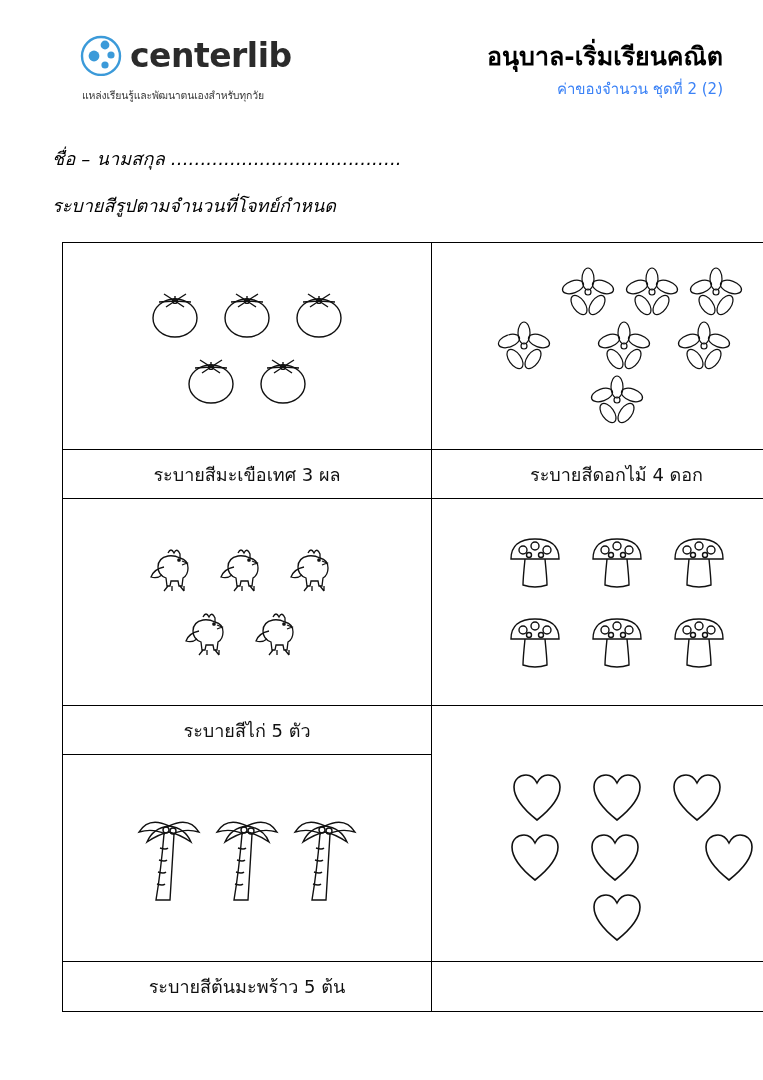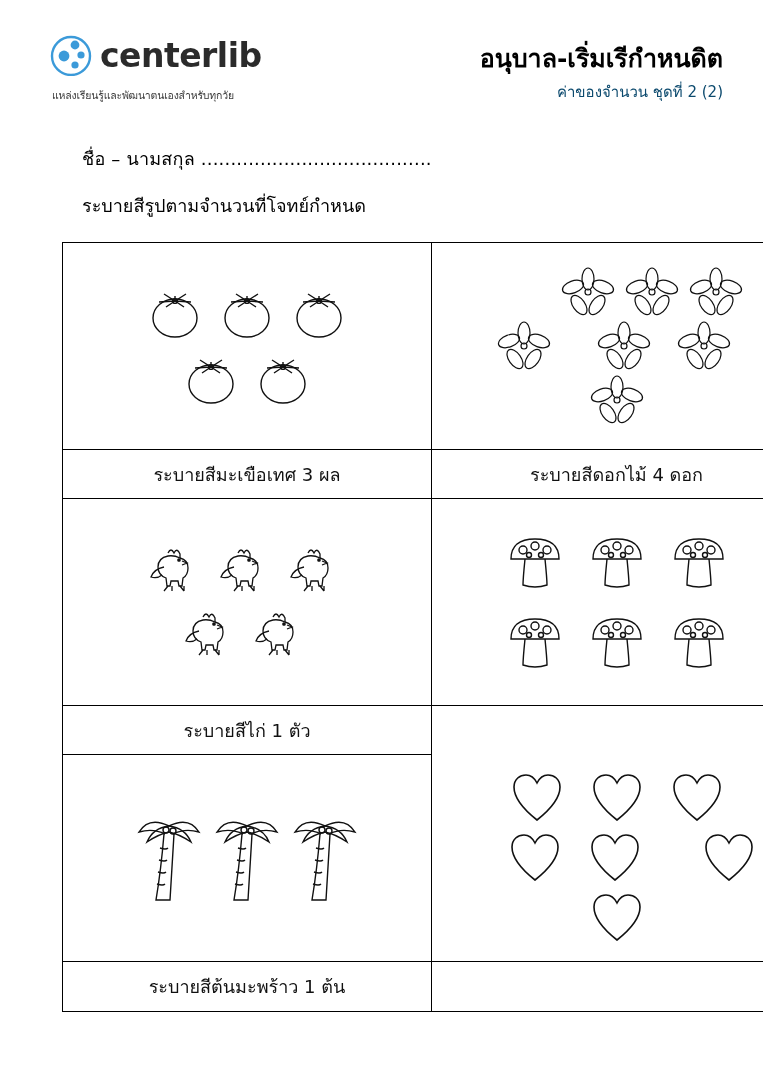--- a/index.html
+++ b/index.html
@@ -12,23 +12,23 @@
     height: 1080px;
     font-family: "DejaVu Sans", "Liberation Sans", sans-serif;
     color: #111;
     position: relative;
     overflow: hidden;
   }
 
   
   .header {
     display: flex;
-    align-items: flex-end;
+    align-items: center;
     justify-content: space-between;
-    padding: 34px 40px 0 50px;
+    padding: 34px 40px 0 80px;
   }
   .brand {
     display: flex;
     flex-direction: column;
     align-items: flex-start;
   }
   .brand-row {
     display: flex;
     align-items: center;
     gap: 8px;
@@ -58,27 +58,28 @@
     padding-top: 6px;
   }
   .doc-title {
     font-size: 25px;
     font-weight: bold;
     color: #000;
     line-height: 1.15;
   }
   .doc-subtitle {
     font-size: 15px;
-    color: #0c4a6e;
+    color: #3b82f6;
     margin-top: 6px;
   }
 
   
   .meta {
-    padding: 40px 40px 0 82px;
+    padding: 40px 40px 0 52px;
+    font-style: italic;
   }
   .name-line {
     font-size: 18px;
     color: #000;
     letter-spacing: 0.2px;
   }
   .instruction {
     font-size: 18px;
     color: #000;
     margin-top: 18px;
@@ -151,21 +152,21 @@
           <circle cx="31" cy="21" r="3.6" fill="#3b9ad9"></circle>
           <circle cx="25" cy="31" r="3.6" fill="#3b9ad9"></circle>
         </svg>
       </span>
       <span class="brand-text">centerlib</span>
     </div>
     <div class="brand-tagline">แหล่งเรียนรู้และพัฒนาตนเองสำหรับทุกวัย</div>
   </div>
 
   <div class="title-block">
-    <div class="doc-title">อนุบาล-เริ่มเรีกำหนดิต</div>
+    <div class="doc-title">อนุบาล-เริ่มเรียนคณิต</div>
     <div class="doc-subtitle">ค่าของจำนวน ชุดที่ 2 (2)</div>
   </div>
 </div>
 
 <div class="meta">
   <div class="name-line">ชื่อ – นามสกุล .......................................</div>
   <div class="instruction">ระบายสีรูปตามจำนวนที่โจทย์กำหนด</div>
 </div>
 
 <div class="sheet">
@@ -376,21 +377,21 @@
               <path d="M34 17 q8 2 8 10 q0 7-5 10 l-1 8 -3 0 -1-5 -7 0 -1 5 -3 0 -1-8 q-8-3-8-11 q0-9 10-11 q6-1 12 2"></path>
               <path d="M36 20 l5 2 -5 2"></path>
               <circle cx="33" cy="19" r="1.2" fill="#111"></circle>
               <path d="M18 26 q-10 2-13 10 q6 2 11-2"></path>
               <path d="M22 45 l-4 5 M26 45 l0 5 M34 45 l4 5 M38 45 l0 5"></path>
             </g>
               </svg>
           </span>
         </div>
       </div>
-      <div class="cap">ระบายสีไก่  1  ตัว</div>
+      <div class="cap">ระบายสีไก่  5  ตัว</div>
     </div>
 
     <div class="cell">
       <div class="pic">
         <div class="items" style="width:290px; gap:18px 22px;">
           <span class="item">
             <svg width="60" height="62" viewBox="0 0 60 62">
                 <g fill="none" stroke="#111" stroke-width="1.4">
               <path d="M6 28 q0-20 24-20 q24 0 24 20 z"></path>
               <path d="M20 28 q-2 20 -2 26 q12 4 24 0 q0-6 -2-26"></path>
@@ -513,21 +514,21 @@
               <path d="M36 18 q16 2 22 16 q-12-8 -22-10"></path>
               <circle cx="33" cy="22" r="3"></circle>
                   <circle cx="40" cy="23" r="3"></circle>
               <path d="M31 26 q-3 36 -8 66 l14 0 q2-34 4-66"></path>
               <path d="M27 40 q6 2 8 0 M26 52 q6 2 8 0 M25 64 q6 2 8 0 M24 76 q6 2 8 0"></path>
             </g>
               </svg>
           </span>
         </div>
       </div>
-      <div class="cap">ระบายสีต้นมะพร้าว  1  ต้น</div>
+      <div class="cap">ระบายสีต้นมะพร้าว  5  ต้น</div>
     </div>
 
     <div class="cell">
       <div class="pic">
         <div class="items" style="width:290px; gap:8px 26px;">
           <span class="item">
             <svg width="54" height="52" viewBox="0 0 54 52">
                 <path d="M27 48 C8 33 4 22 4 15 C4 7 10 3 16 3 C21 3 25 7 27 11 C29 7 33 3 38 3 C44 3 50 7 50 15 C50 22 46 33 27 48 Z" fill="none" stroke="#111" stroke-width="1.6"></path>
               </svg>
           </span>

